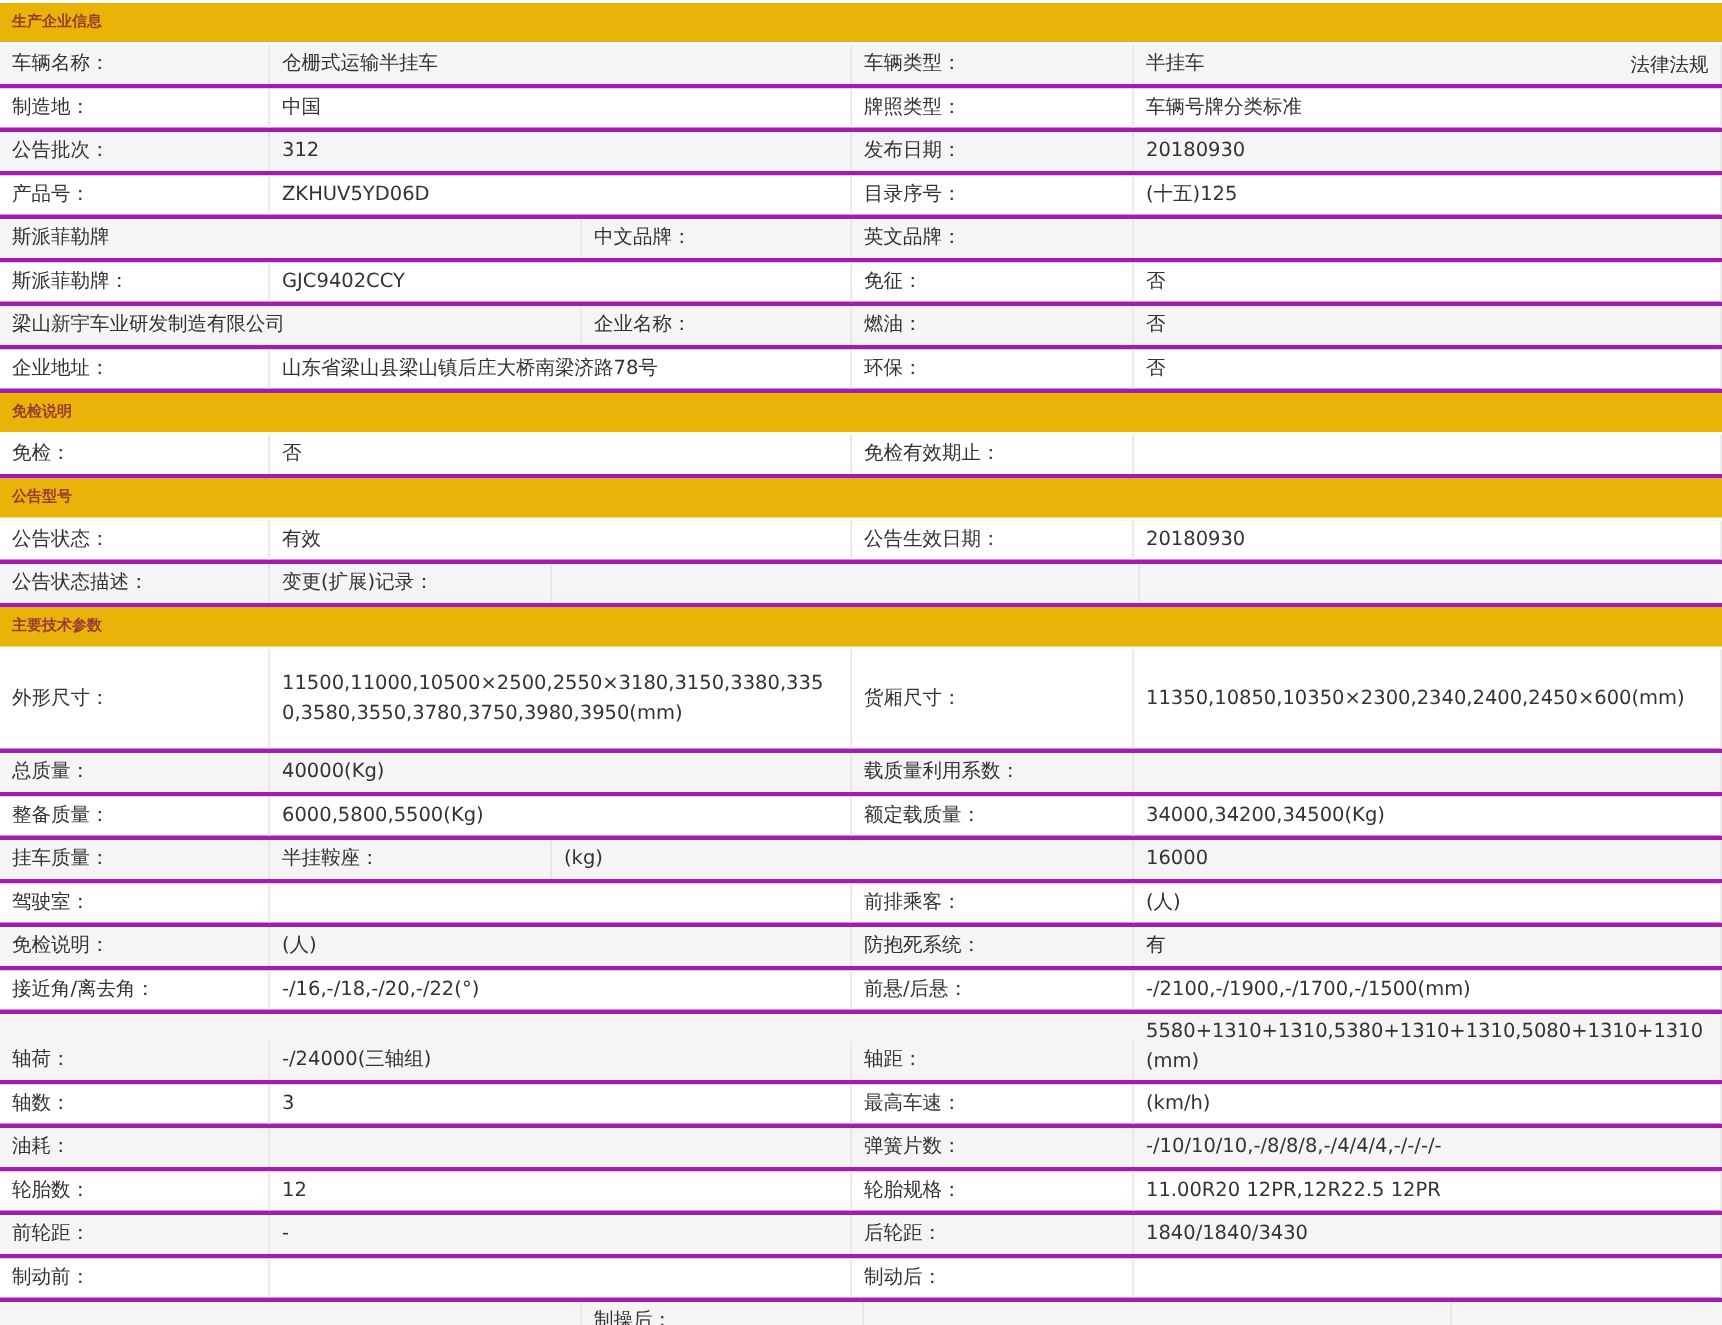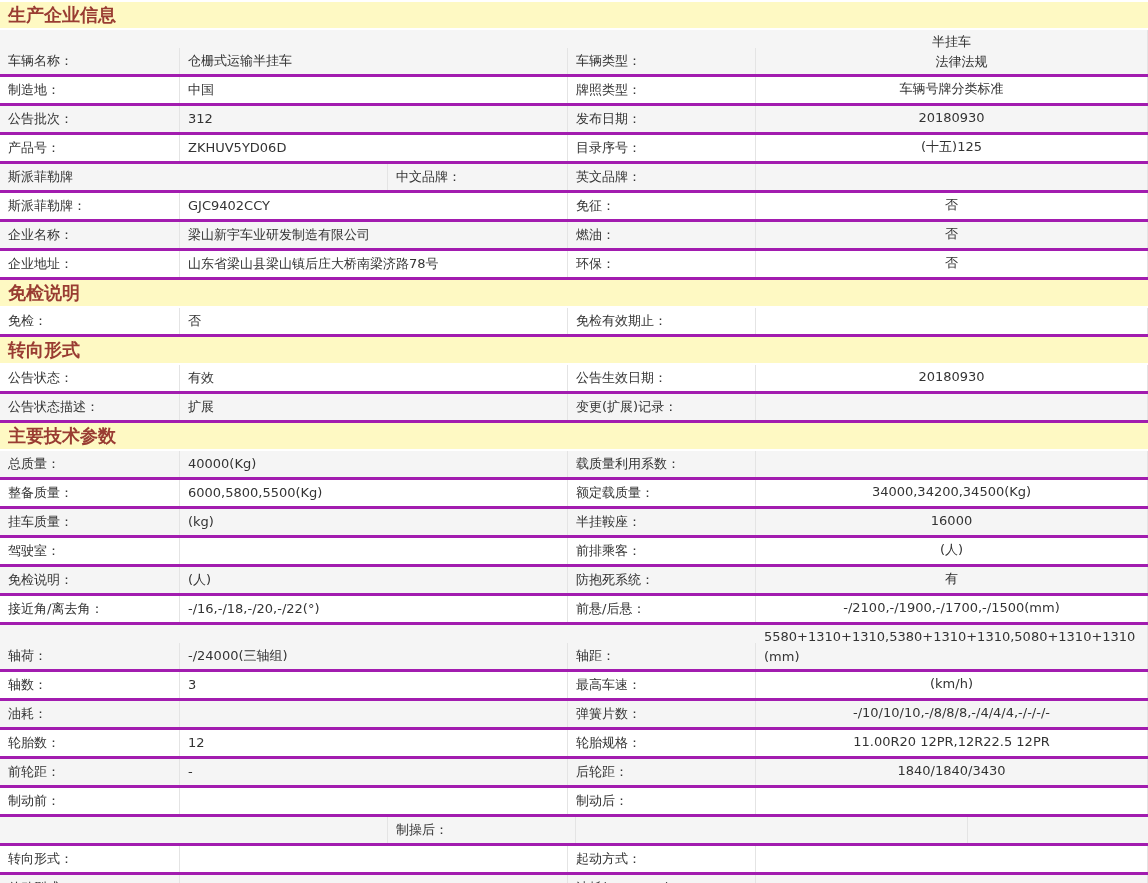--- a/index.html
+++ b/index.html
@@ -10,24 +10,24 @@
   body {
     width: 1148px;
     font-family: "DejaVu Sans", sans-serif;
     font-size: 13px;
     color: #333333;
   }
   #vehicle-table {
     padding-top: 2px;
   }
   .section-header {
-    background: #fef9c3;
+    background: #eab308;
     color: #993c32;
     font-weight: bold;
-    font-size: 18px;
+    font-size: 10px;
     height: 26px;
     line-height: 26px;
     padding-left: 8px;
     border-bottom: 2px solid #ffffff;
   }
   .row {
     display: flex;
     align-items: flex-end;
     border-bottom: 3px solid #a21caf;
     background: #ffffff;
@@ -47,21 +47,21 @@
   }
   .cell.value {
     word-break: break-all;
   }
   .row.tall .cell {
     min-height: 66px;
   }
   .w-label1 { width: 180px; }
   .w-value1 { width: 388px; }
   .w-label2 { width: 188px; }
-  .w-value2 { width: 392px; flex-direction: column; }
+  .w-value2 { width: 392px; }
   .cell.with-link {
     justify-content: space-between;
   }
   .legal-link {
     color: #333333;
     text-decoration: none;
     white-space: nowrap;
     margin-left: 20px;
     font-family: Liberation Serif, serif;
   }
@@ -151,25 +151,25 @@
           <span>GJC9402CCY</span>
         </div>
         <div class="cell label w-label2">
           <span>免征：</span>
         </div>
         <div class="cell value w-value2">
           <span>否</span>
         </div>
       </div>
       <div class="row shade">
+        <div class="cell value w-value1">
+          <span>梁山新宇车业研发制造有限公司</span>
+        </div>
         <div class="cell label w-label1">
           <span>企业名称：</span>
-        </div>
-        <div class="cell value w-value1">
-          <span>梁山新宇车业研发制造有限公司</span>
         </div>
         <div class="cell label w-label2">
           <span>燃油：</span>
         </div>
         <div class="cell value w-value2">
           <span>否</span>
         </div>
       </div>
       <div class="row">
         <div class="cell label w-label1">
@@ -197,52 +197,63 @@
         </div>
         <div class="cell label w-label2">
           <span>免检有效期止：</span>
         </div>
         <div class="cell value w-value2">
           <span></span>
         </div>
       </div>
     </div>
     <div class="section">
-      <div class="section-header"><span>转向形式</span></div>
+      <div class="section-header"><span>公告型号</span></div>
       <div class="row">
         <div class="cell label w-label1">
           <span>公告状态：</span>
         </div>
         <div class="cell value w-value1">
           <span>有效</span>
         </div>
         <div class="cell label w-label2">
           <span>公告生效日期：</span>
         </div>
         <div class="cell value w-value2">
           <span>20180930</span>
         </div>
       </div>
       <div class="row shade">
         <div class="cell label w-label1">
           <span>公告状态描述：</span>
-        </div>
-        <div class="cell value w-value1">
-          <span>扩展</span>
         </div>
         <div class="cell label w-label2">
           <span>变更(扩展)记录：</span>
         </div>
         <div class="cell value w-value2">
           <span></span>
         </div>
       </div>
     </div>
     <div class="section">
       <div class="section-header"><span>主要技术参数</span></div>
+      <div class="row tall">
+        <div class="cell label w-label1">
+          <span>外形尺寸：</span>
+        </div>
+        <div class="cell value w-value1">
+          <span>11500,11000,10500×2500,2550×3180,3150,3380,3350,3580,3550,3780,3750,3980,3950(mm)</span>
+        </div>
+        <div class="cell label w-label2">
+          <span>货厢尺寸：</span>
+        </div>
+        <div class="cell value w-value2">
+          <span>11350,10850,10350×2300,2340,2400,2450×600(mm)</span>
+        </div>
+      </div>
       <div class="row shade">
         <div class="cell label w-label1">
           <span>总质量：</span>
         </div>
         <div class="cell value w-value1">
           <span>40000(Kg)</span>
         </div>
         <div class="cell label w-label2">
           <span>载质量利用系数：</span>
         </div>
@@ -261,25 +272,25 @@
           <span>额定载质量：</span>
         </div>
         <div class="cell value w-value2">
           <span>34000,34200,34500(Kg)</span>
         </div>
       </div>
       <div class="row shade">
         <div class="cell label w-label1">
           <span>挂车质量：</span>
         </div>
+        <div class="cell label w-label2">
+          <span>半挂鞍座：</span>
+        </div>
         <div class="cell value w-value1">
           <span>(kg)</span>
-        </div>
-        <div class="cell label w-label2">
-          <span>半挂鞍座：</span>
         </div>
         <div class="cell value w-value2">
           <span>16000</span>
         </div>
       </div>
       <div class="row">
         <div class="cell label w-label1">
           <span>驾驶室：</span>
         </div>
         <div class="cell value w-value1">

